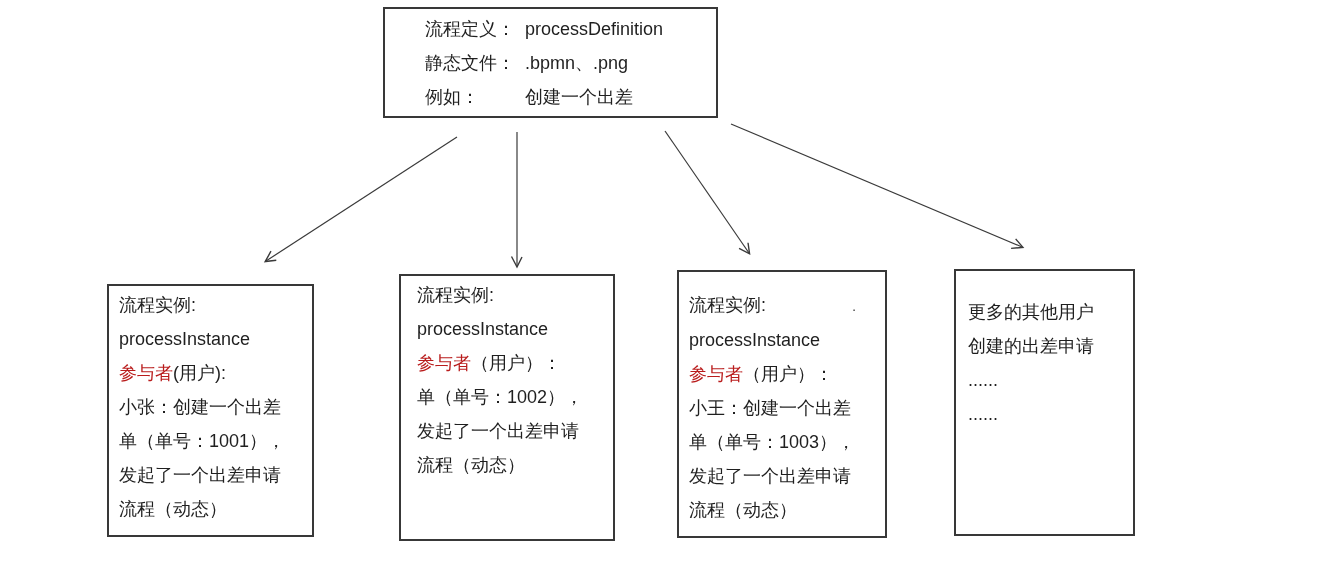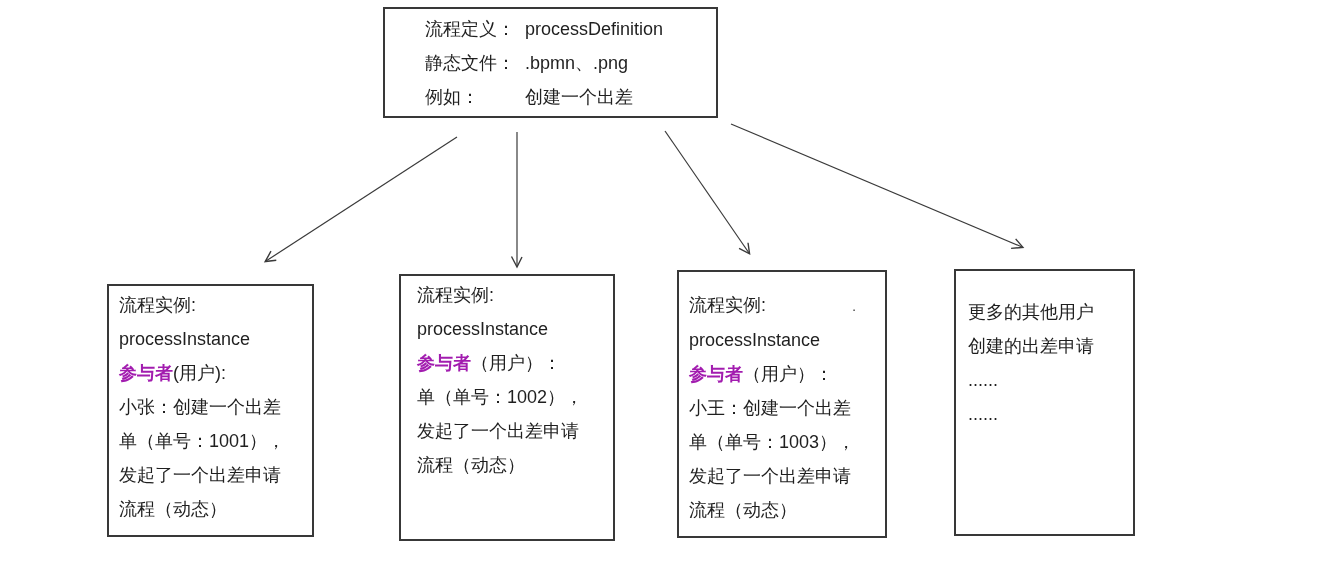--- a/index.html
+++ b/index.html
@@ -37,21 +37,21 @@
     padding: 3px 0 0 40px;
   }
   .def-label {
     display: inline-block;
     width: 100px;
   }
   .inst-box-1 { left: 107px; top: 284px; width: 207px; height: 253px; padding: 2px 6px 0 10px; }
   .inst-box-2 { left: 399px; top: 274px; width: 216px; height: 267px; padding: 2px 6px 0 16px; }
   .inst-box-3 { left: 677px; top: 270px; width: 210px; height: 268px; padding: 16px 6px 0 10px; }
   .more-box   { left: 954px; top: 269px; width: 181px; height: 267px; padding: 24px 6px 0 12px; }
-  .red-text { color: #a21caf; font-weight: bold; }
+  .red-text { color: #b91c1c; }
   .title-dot {
     display: inline-block;
     margin-left: 86px;
     color: #4a4a4a;
     font-size: 15px;
   }
   .watermark {
     position: absolute;
     right: 5px;
     top: 565px;

